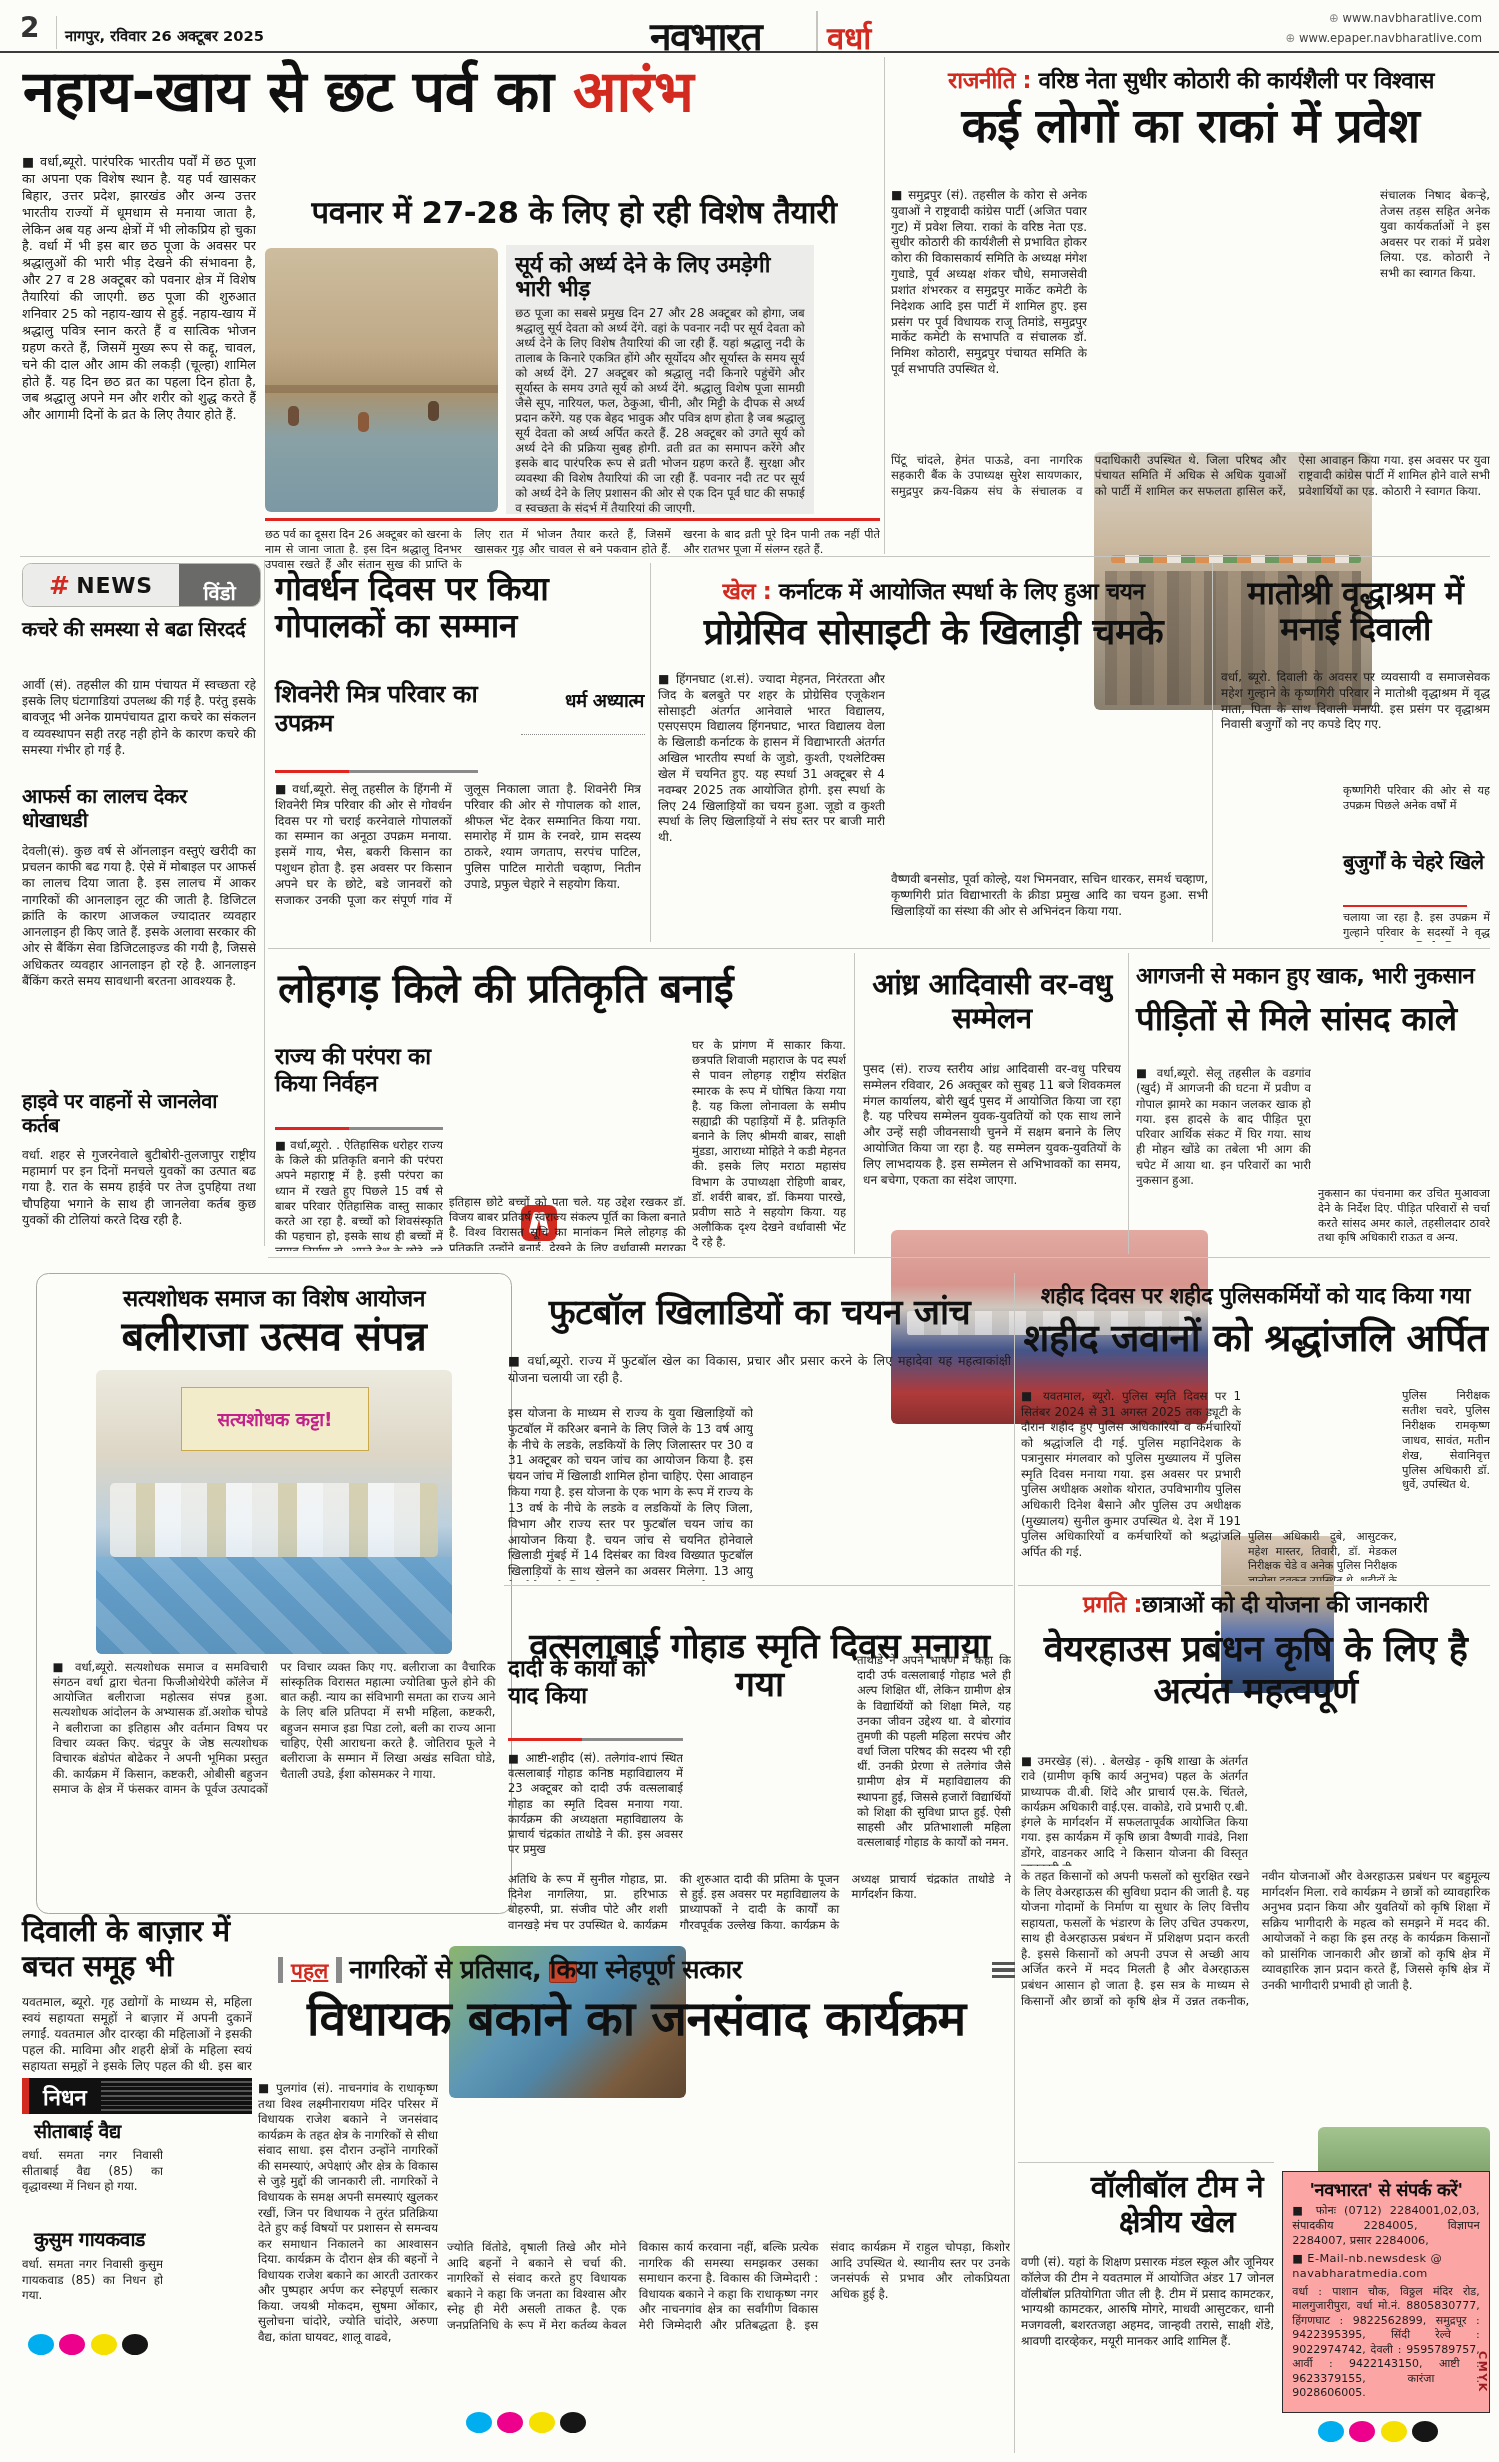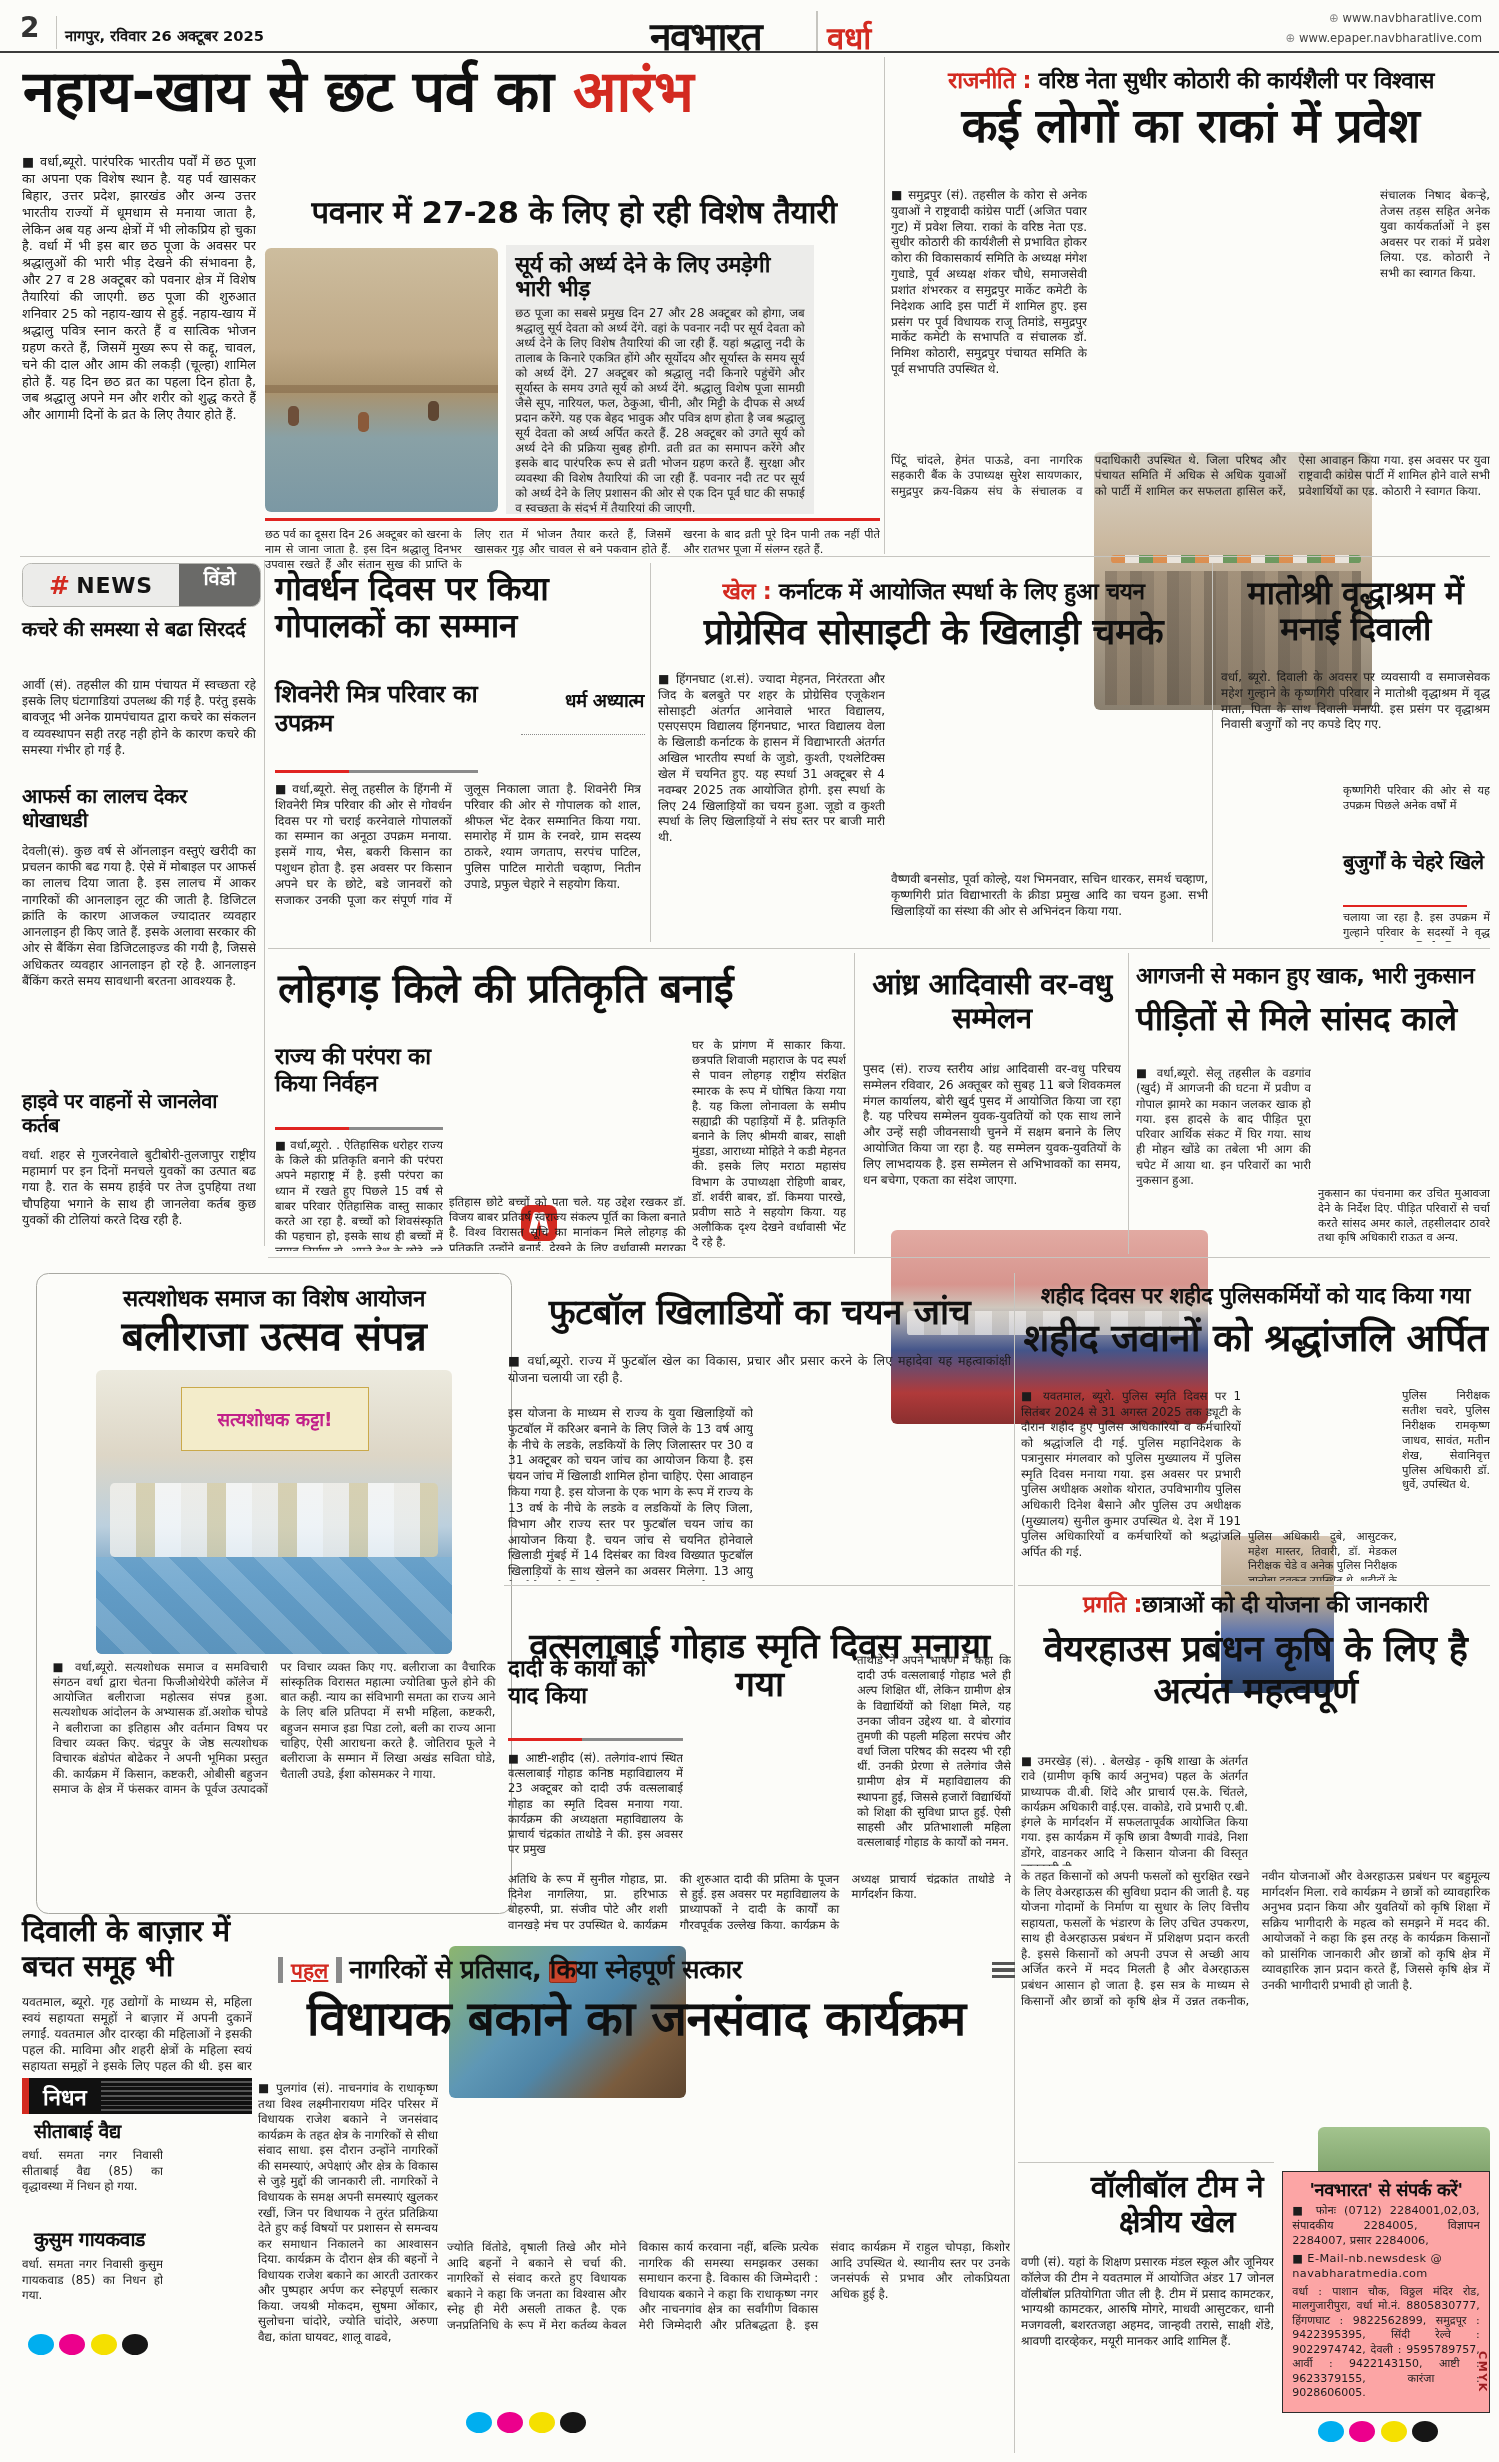--- a/index.html
+++ b/index.html
@@ -88,21 +88,21 @@
 
   <div class="abs body-txt j cols3" style="left:891px;top:453px;width:599px;height:95px;font-size:11.6px;">पिंटू चांदले, हेमंत पाऊडे, वना नागरिक सहकारी बैंक के उपाध्यक्ष सुरेश सायणकार, समुद्रपुर क्रय-विक्रय संघ के संचालक व पदाधिकारी उपस्थित थे. जिला परिषद और पंचायत समिति में अधिक से अधिक युवाओं को पार्टी में शामिल कर सफलता हासिल करें, ऐसा आवाहन किया गया. इस अवसर पर युवा राष्ट्रवादी कांग्रेस पार्टी में शामिल होने वाले सभी प्रवेशार्थियों का एड. कोठारी ने स्वागत किया.</div>
 
   <div class="abs hline" style="left:20px;top:556px;width:1470px;"></div>
 
   <div class="abs" style="left:22px;top:563px;width:237px;height:42px;display:flex;border-radius:9.3px;overflow:hidden;border:0.8px solid #b5b5b0;">
     <div style="flex:1;background:#ececea;display:flex;align-items:center;justify-content:center;gap:6.2px;">
       <span class="b red" style="font-size:25px;">#</span>
       <span class="b" style="font-size:22px;letter-spacing:0.8px;">NEWS</span>
     </div>
-    <div style="width:81px;background:#6a6a68;color:#fff;display:flex;align-items:flex-start;justify-content:center;">
+    <div style="width:81px;background:#6a6a68;color:#fff;display:flex;align-items:flex-end;justify-content:center;">
       <span class="b" style="font-size:20px;">विंडो</span>
     </div>
   </div>
 
   <div class="abs hl" style="left:22px;top:618px;width:234px;font-size:20px;line-height:1.18;">कचरे की समस्या से बढा सिरदर्द</div>
   <div class="abs body-txt j" style="left:22px;top:677px;width:234px;height:99px;font-size:12.3px;">आर्वी (सं). तहसील की ग्राम पंचायत में स्वच्छता रहे इसके लिए घंटागाडियां उपलब्ध की गई है. परंतु इसके बावजूद भी अनेक ग्रामपंचायत द्वारा कचरे का संकलन व व्यवस्थापन सही तरह नही होने के कारण कचरे की समस्या गंभीर हो गई है.</div>
 
   <div class="abs hl" style="left:22px;top:785px;width:234px;font-size:20px;line-height:1.18;">आफर्स का लालच देकर धोखाधडी</div>
   <div class="abs body-txt j" style="left:22px;top:843px;width:234px;height:237px;font-size:12.3px;">देवली(सं). कुछ वर्ष से ऑनलाइन वस्तुएं खरीदी का प्रचलन काफी बढ गया है. ऐसे में मोबाइल पर आफर्स का लालच दिया जाता है. इस लालच में आकर नागरिकों की आनलाइन लूट की जाती है. डिजिटल क्रांति के कारण आजकल ज्यादातर व्यवहार आनलाइन ही किए जाते हैं. इसके अलावा सरकार की ओर से बैंकिंग सेवा डिजिटलाइज्ड की गयी है, जिससे अधिकतर व्यवहार आनलाइन हो रहे है. आनलाइन बैंकिंग करते समय सावधानी बरतना आवश्यक है.</div>
 

